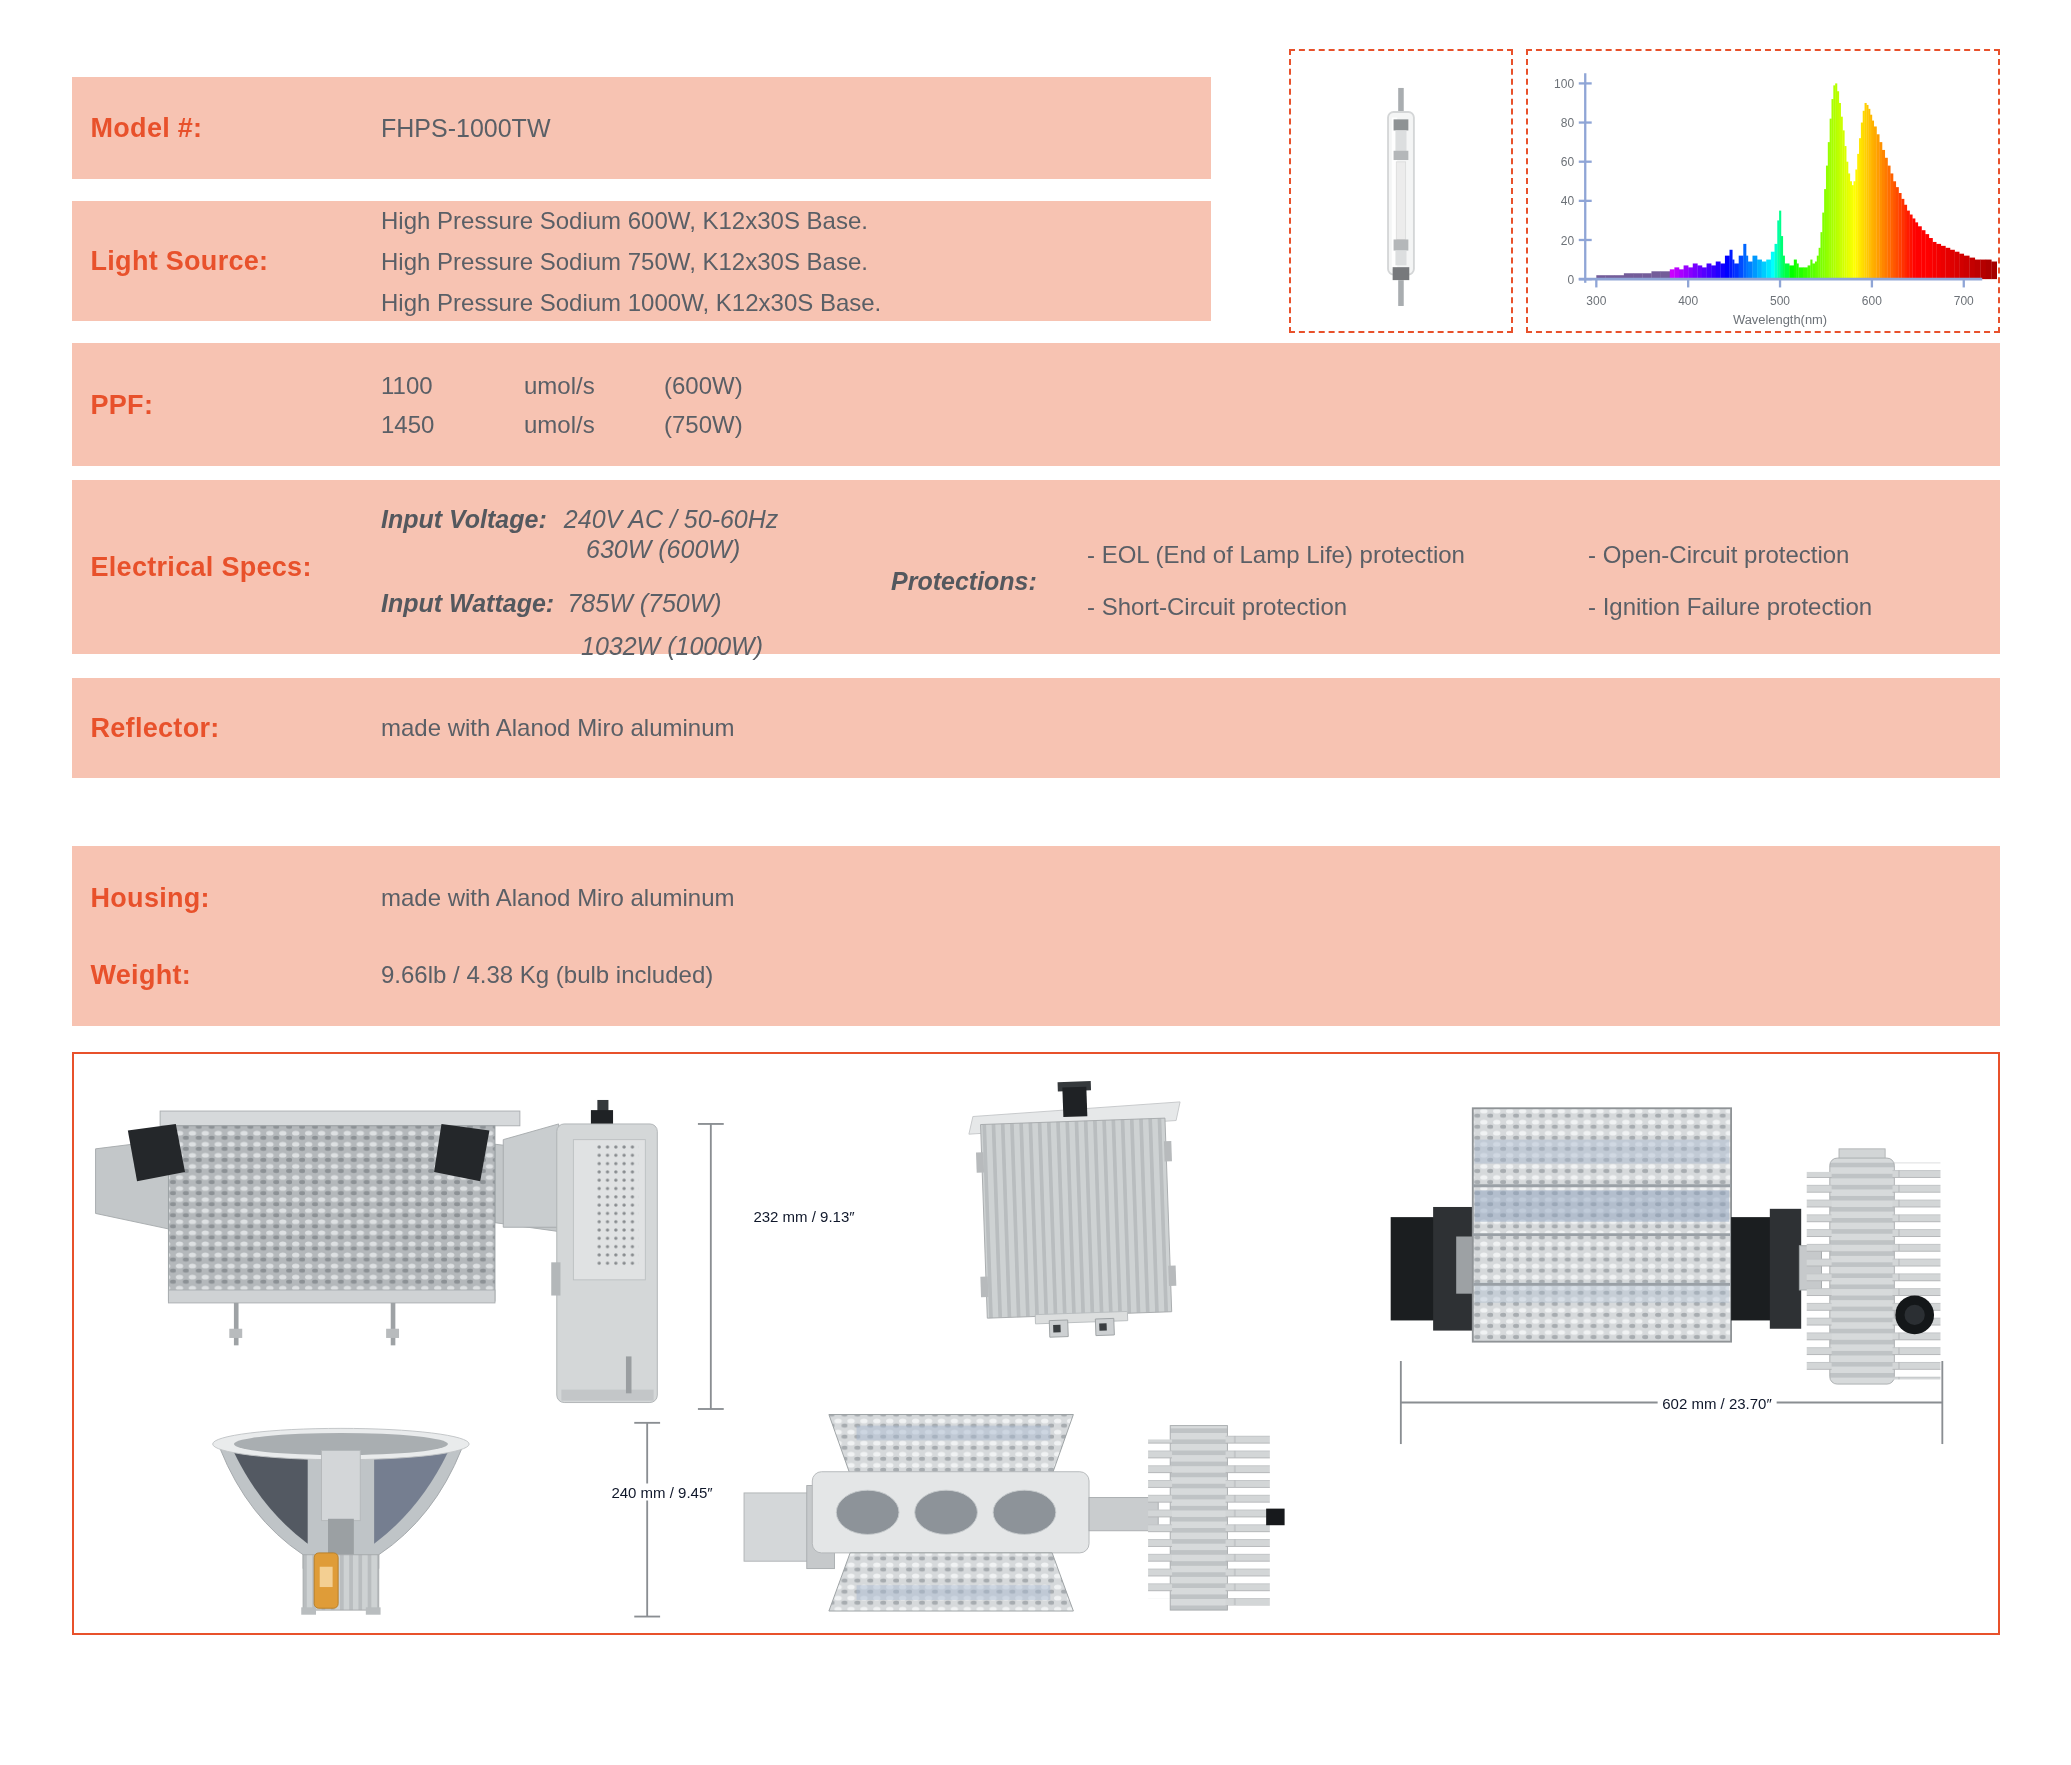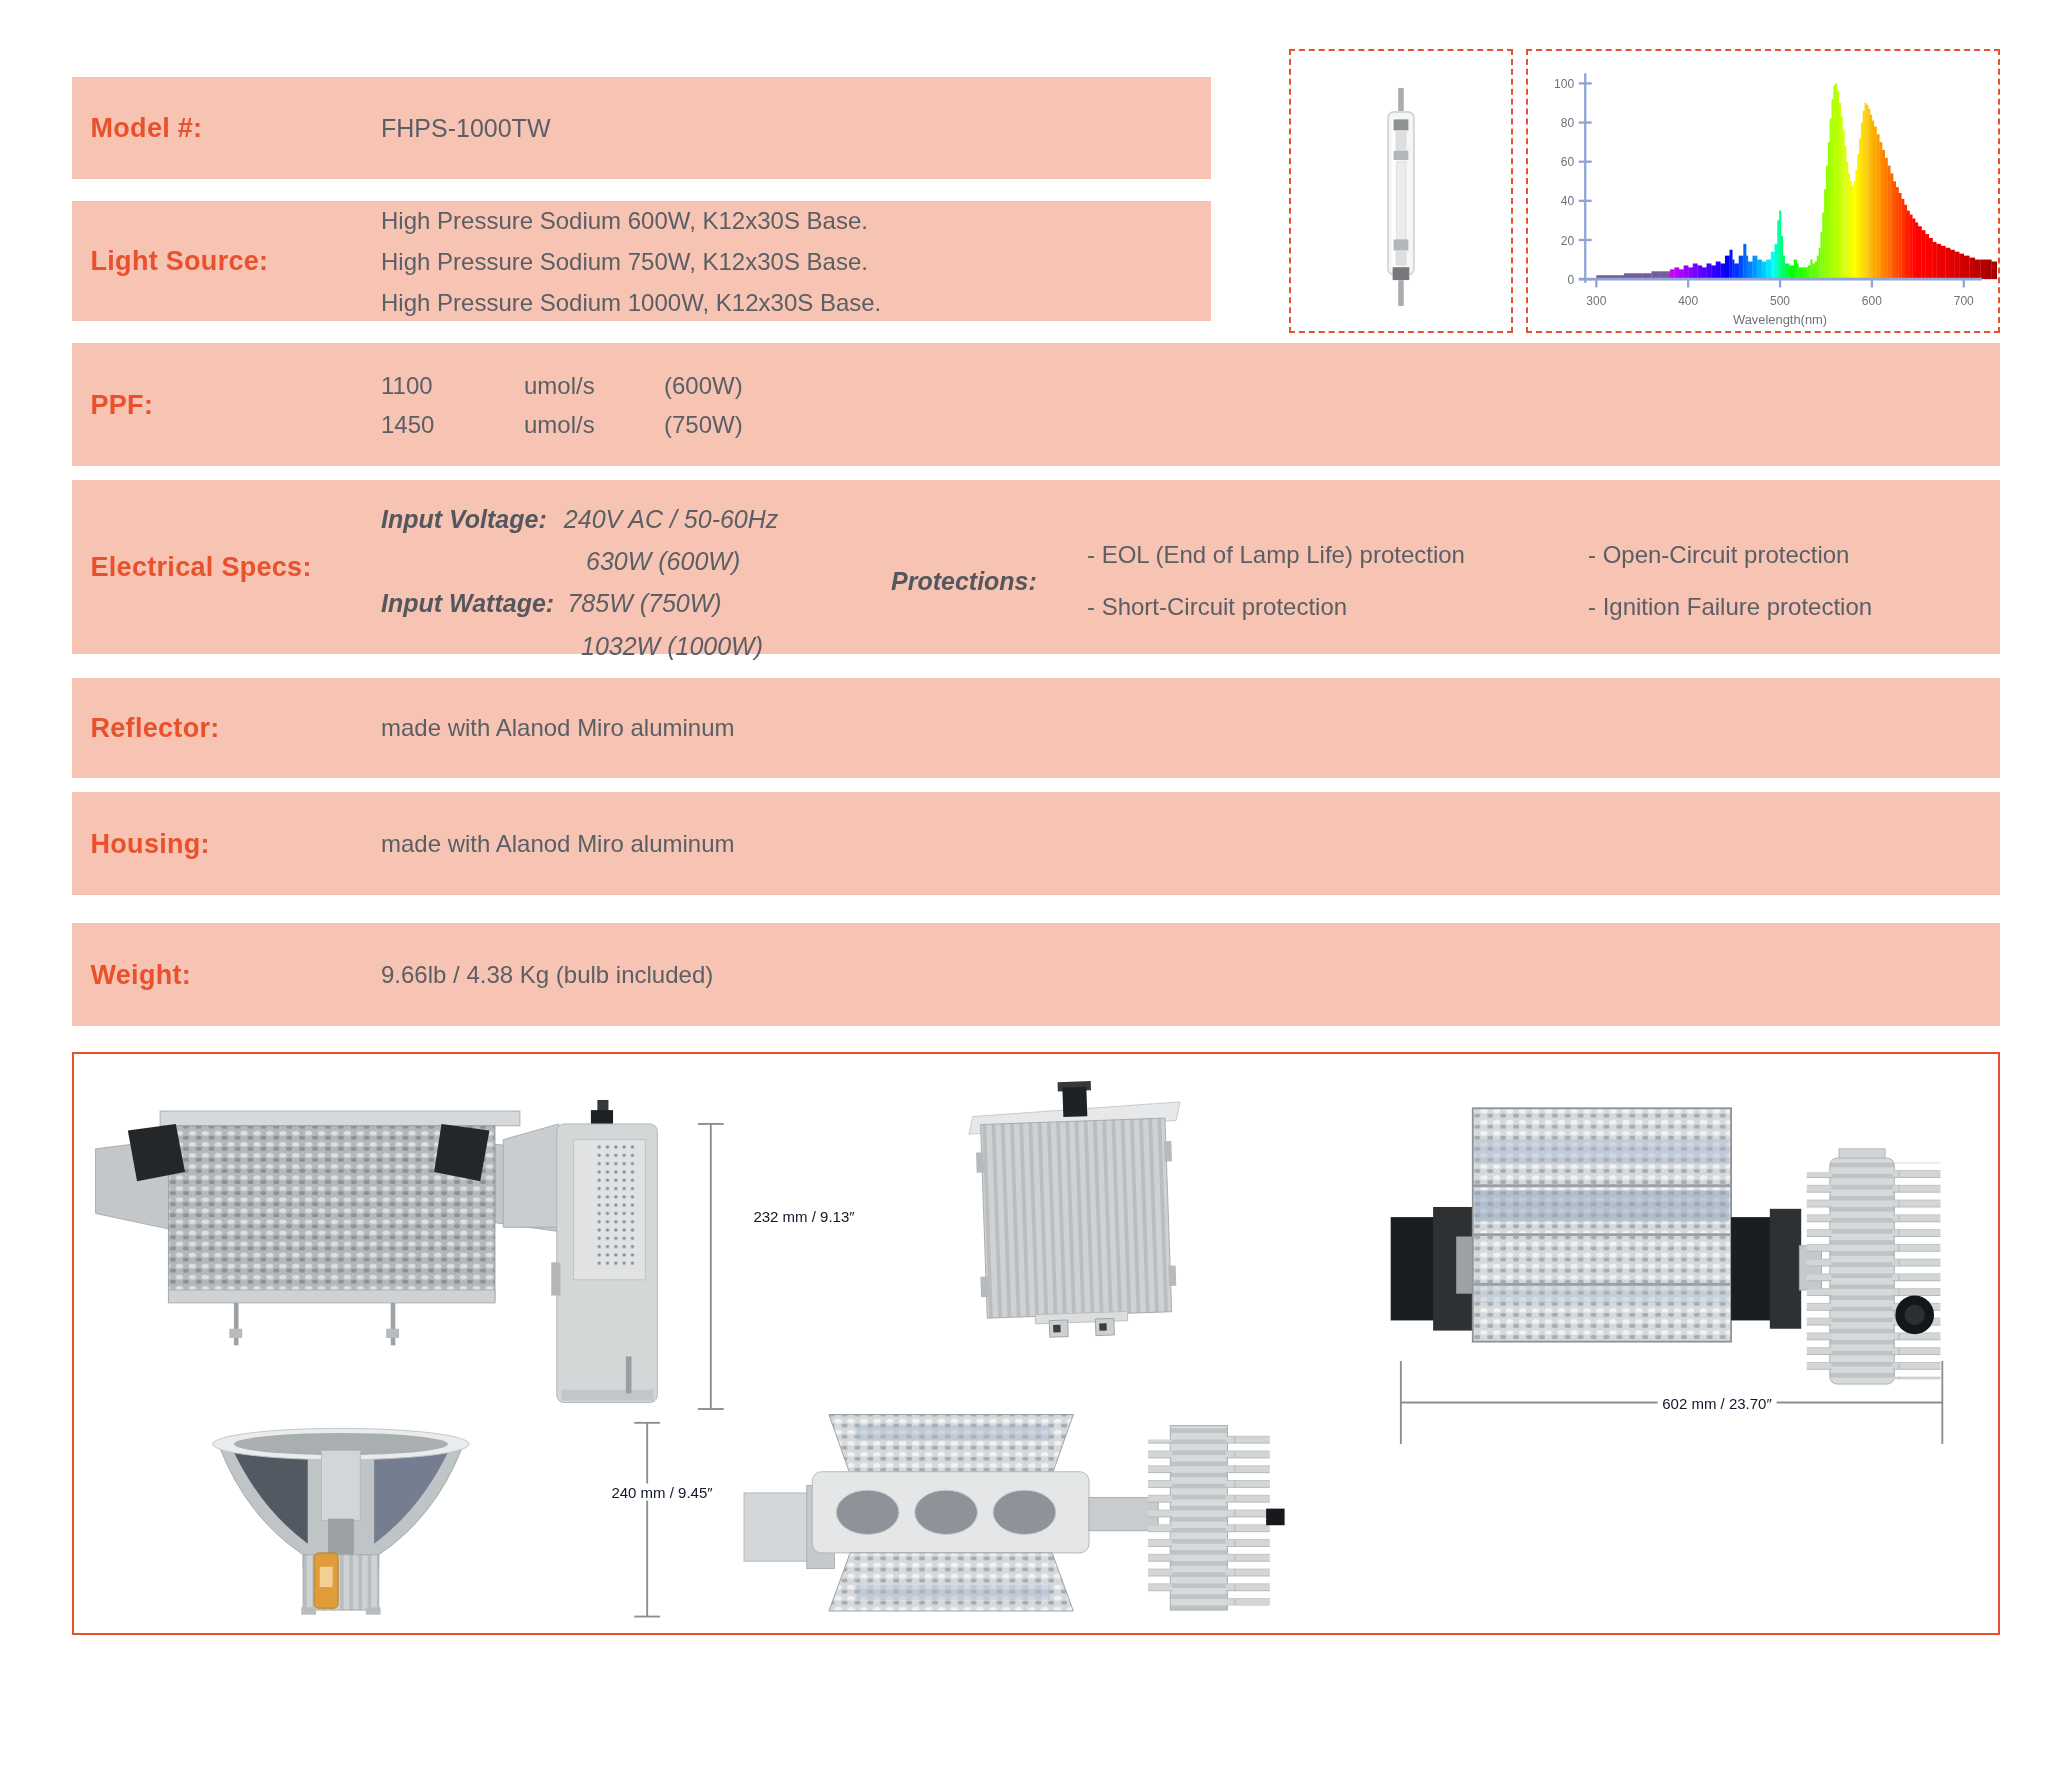--- a/index.html
+++ b/index.html
@@ -55,40 +55,40 @@
       </div>
     </div>
   </div>
 
   <div class="bar" style="top:480px;height:174px;">
     <span class="row-label">Electrical Specs:</span>
     <div class="elec-line" style="left:309px;top:17.5px;">
       <span class="blbl">Input Voltage:</span>
       <span class="val" style="margin-left:13px;">240V AC / 50-60Hz</span>
     </div>
-    <div class="elec-line val" style="left:514px;top:60px;">630W (600W)</div>
+    <div class="elec-line val" style="left:514px;top:48px;">630W (600W)</div>
     <div class="elec-line" style="left:309px;top:102px;">
       <span class="blbl">Input Wattage:</span>
       <span class="val" style="margin-left:9.2px;">785W (750W)</span>
     </div>
     <div class="elec-line val" style="left:509px;top:145px;">1032W (1000W)</div>
 
     <div class="elec-line blbl" style="left:819px;top:80px;">Protections:</div>
     <div class="prot-item" style="left:1015px;top:54px;">- EOL (End of Lamp Life) protection</div>
     <div class="prot-item" style="left:1015px;top:106px;">- Short-Circuit protection</div>
     <div class="prot-item" style="left:1516px;top:54px;">- Open-Circuit protection</div>
     <div class="prot-item" style="left:1516px;top:106px;">- Ignition Failure protection</div>
   </div>
 
   <div class="bar" style="top:678px;height:100px;">
     <span class="row-label">Reflector:</span>
     <span class="val vcenter" style="font-size:24px;">made with Alanod Miro aluminum</span>
   </div>
 
-  <div class="bar" style="top:792px;height:103px;">
+  <div class="bar" style="top:846px;height:103px;">
     <span class="row-label">Housing:</span>
     <span class="val vcenter" style="font-size:24px;">made with Alanod Miro aluminum</span>
   </div>
 
   <div class="bar" style="top:923px;height:103px;">
     <span class="row-label">Weight:</span>
     <span class="val vcenter" style="font-size:24px;">9.66lb / 4.38 Kg (bulb included)</span>
   </div>
 
   <div class="dashed-box" style="left:1289px;top:49px;width:224px;height:284px;">

